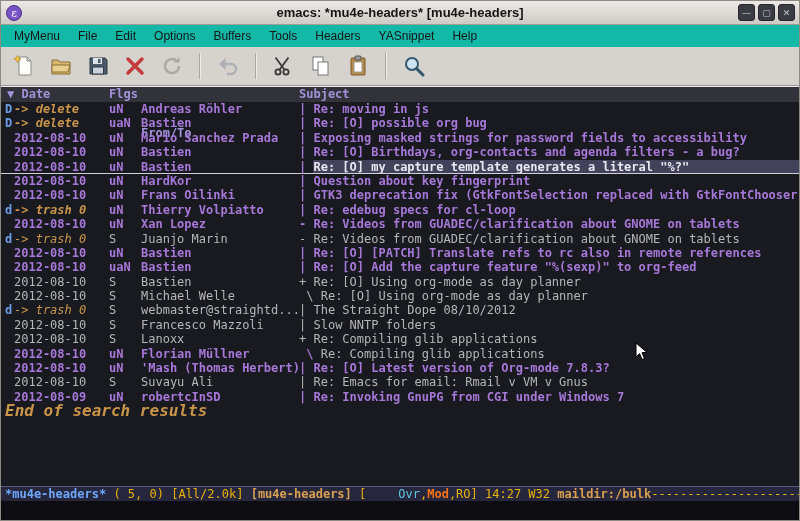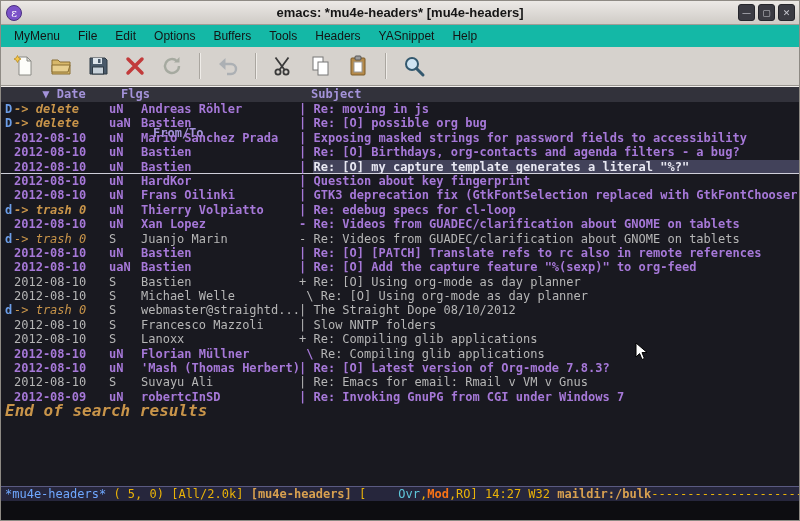--- a/index.html
+++ b/index.html
@@ -22,21 +22,21 @@
   .toolbar { height:39px; flex:none; background:#d6d2cd; border-bottom:1px solid #9b9791; display:flex; align-items:center; padding-left:8px; gap:7px; }
   .tool-btn { width:30px; height:30px; display:flex; align-items:center; justify-content:center; border-radius:3px; }
   .tool-btn.disabled { opacity:0.4; }
   .tool-sep { width:0; height:26px; border-left:1px solid #aaa6a0; border-right:1px solid #efece8; margin:0 5px; }
   .ticon svg { display:block; }
 
   
   .emacs-body { flex:1; background:#191920; border-top:1px solid #f2efec; display:flex; flex-direction:column; overflow:hidden; }
 
   .header-line { flex:none; display:flex; height:15px; line-height:15px; font-size:12px; font-weight:bold; background:#32323b; color:#a493da; white-space:pre; }
-  .hl-datecol { width:120px; padding-left:6px; flex:none;text-align:center; }
+  .hl-datecol { width:108px; padding-left:6px; flex:none; }
   .hl-flags { width:32px; flex:none; }
   .hl-from { width:158px; flex:none;margin-top:39px; }
   .hl-subj { flex:1; }
 
   .buffer { flex:1; overflow:hidden; }
   .row { display:flex; height:14.4px; line-height:14.6px; font-size:12px; white-space:pre; }
   .c-mark { width:13px; padding-left:4px; flex:none; color:#6d9ee8; font-weight:bold; }
   .c-date { width:74px; margin-right:21px; flex:none; }
   .c-flags { width:32px; flex:none; }
   .c-from { width:158px; flex:none; overflow:hidden; }
@@ -47,21 +47,21 @@
   .read { color:#b6b6b6; font-weight:normal; }
   .mark-label { color:#c9954a; font-style:italic; }
   .row-current { border-bottom:1px solid #cfcfda; }
   .subj-hl { background:#42425a; color:#e8e8f2; }
   .subj-read { color:#b6b6b6; font-weight:normal; }
 
   .end-line { height:14.4px; line-height:14.6px; font-size:16px; padding-left:4px; color:#c9954a; font-style:italic; font-weight:bold; white-space:pre; }
 
   
   .modeline { flex:none; height:15px; line-height:14px; background:#26263c; border-top:1px solid #5a5a82; font-size:12px; padding-left:4px; white-space:pre; overflow:hidden; }
-  .ml-blue { color:#6fa8ff; font-weight:normal; }
+  .ml-blue { color:#6fa8ff; font-weight:bold; }
   .ml-orange { color:#d8a050; font-weight:bold; }
   .ml-cyan { color:#5fc8dc;margin-left:32px; }
   .ml-red { color:#f97316; font-weight:bold; }
   .ml-def { color:#eab308; }
 
   .echo-area { flex:none; height:19px; background:#0d0d11; }
 
   
   .mouse-cursor { position:absolute; left:634px; top:341px; z-index:50; pointer-events:none; }
 </style>

